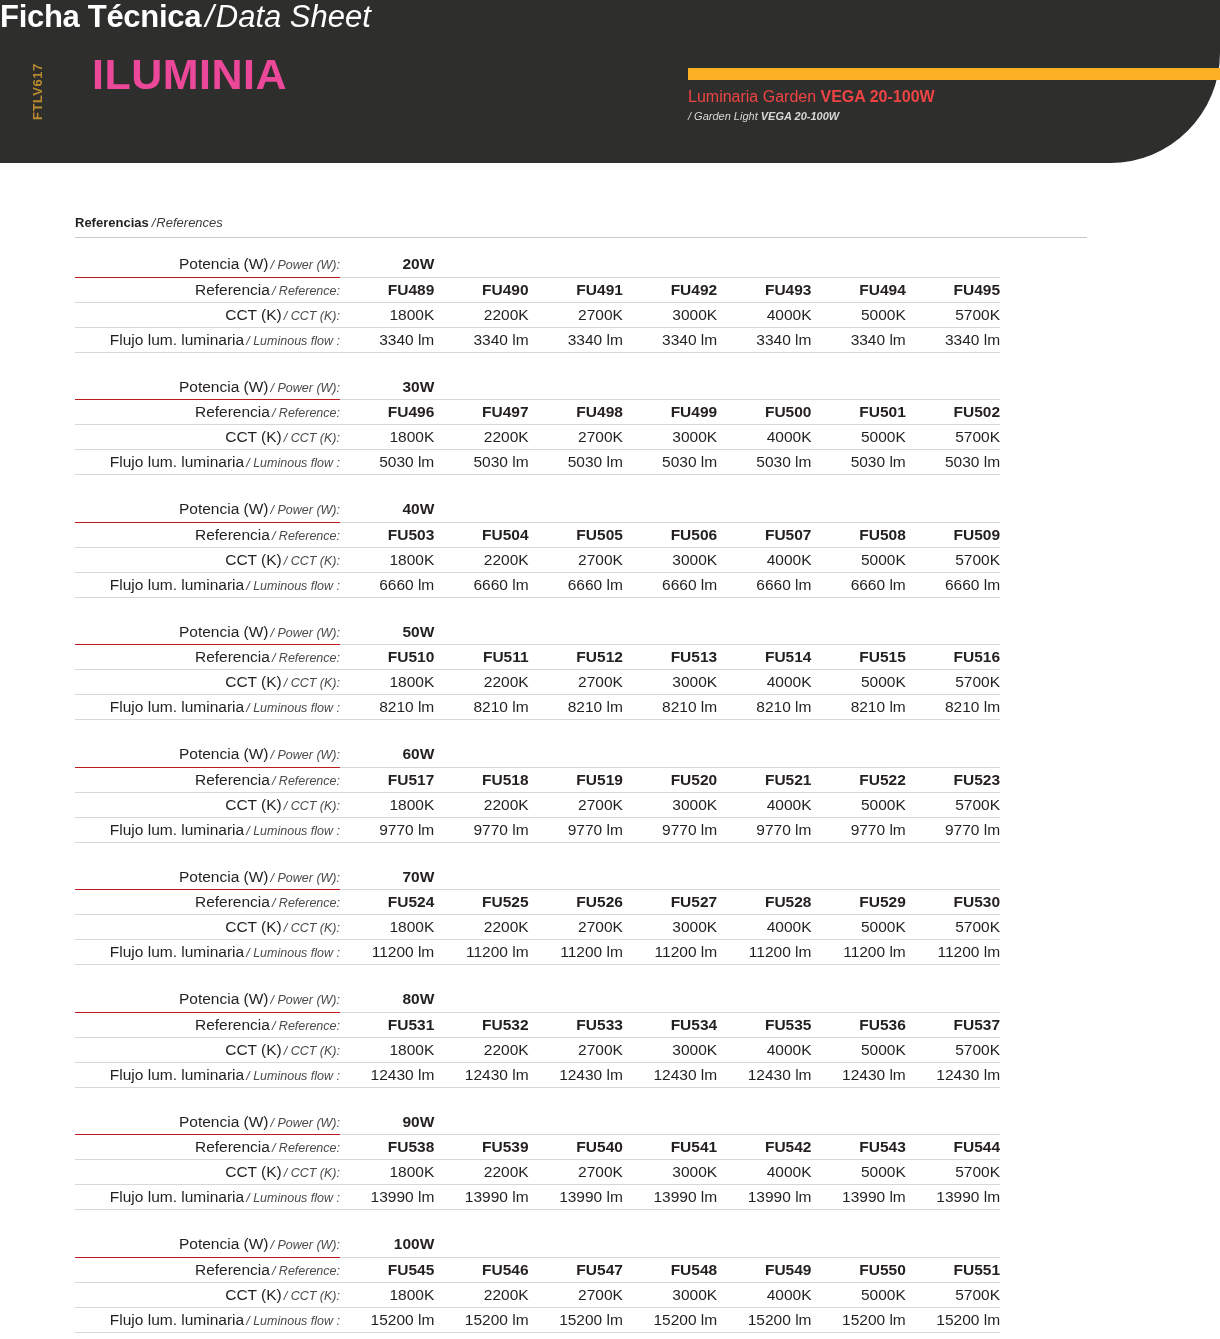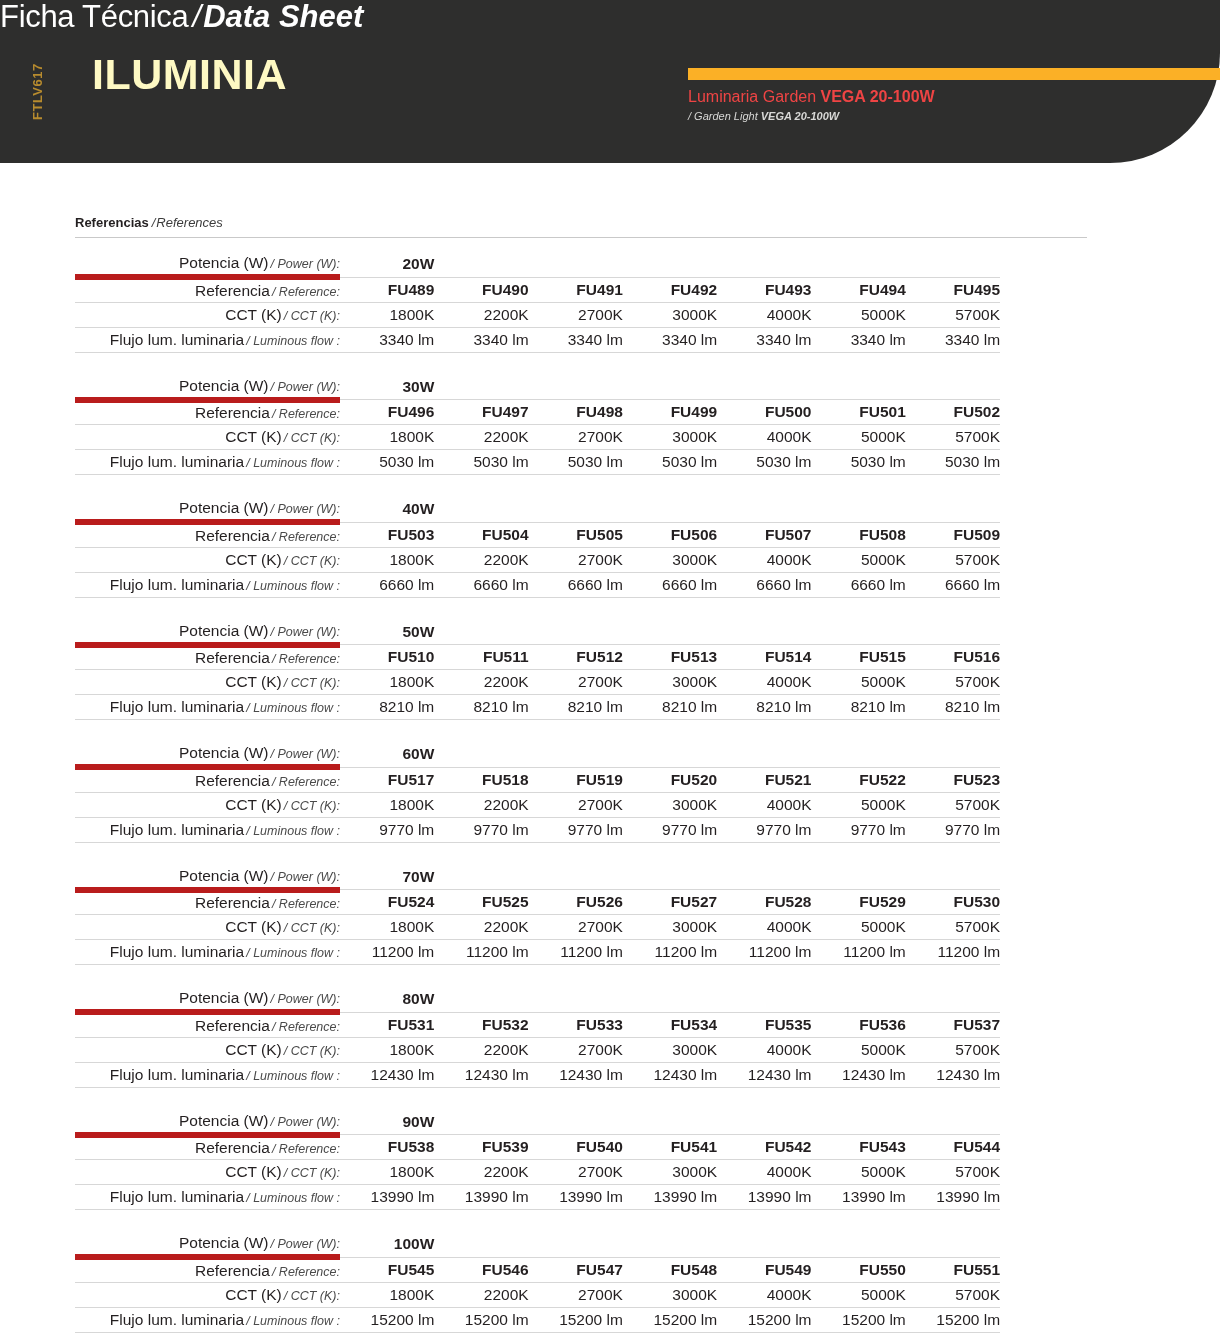--- a/index.html
+++ b/index.html
@@ -42,36 +42,36 @@
     transform: rotate(-90deg);
     transform-origin: left top;
     white-space: nowrap;
     transform: rotate(-90deg) translate(-72px, 8px);
   }
 
   .brand {
     position: absolute;
     left: 92px;
     top: 53px;
-    color: #fef9c3;
+    color: #ec4899;
     font-size: 43px;
     font-weight: 800;
     letter-spacing: 0.5px;
     line-height: 1;
   }
 
   .hdr-title {
     color: #ffffff;
     font-size: 31px;
     line-height: 1.1;
     white-space: nowrap;
   }
-  .hdr-title .es { font-weight: 400; letter-spacing: -0.3px; margin-top: 44px; }
+  .hdr-title .es { font-weight: 700; letter-spacing: -0.3px; margin-top: 44px; }
   .hdr-title .slash { font-weight: 300; font-style: italic; margin: 0 2px 0 4px; }
-  .hdr-title .en { font-weight: 700; font-style: italic; }
+  .hdr-title .en { font-weight: 400; font-style: italic; }
 
   .hdr-rule {
     position: absolute;
     left: 688px;
     top: 68px;
     width: 532px;
     height: 12px;
     background: #fbb026;
   }
 
@@ -157,21 +157,21 @@
   }
   td.lbl .slash { font-style: italic; font-weight: 300; font-size: 12.5px; color: #4a4a4a; margin-left: 2px; }
 
   td.val { padding-right: 9px; }
   td.bold { font-weight: 800; }
 
   
   col.c-label { width: 265px; }
   col.c-data  { width: 94.3px; }
 
-  .pow-row td.lbl { border-bottom: 6px solid #b91c1c; }
+  .pow-row td.lbl { border-bottom: 1px solid #b91c1c; }
 </style>
 </head>
 <body>
 
 <div class="page">
 
   <div class="header">
     <div class="doc-code">FTLV617</div>
     <div class="brand">ILUMINIA</div>
 

